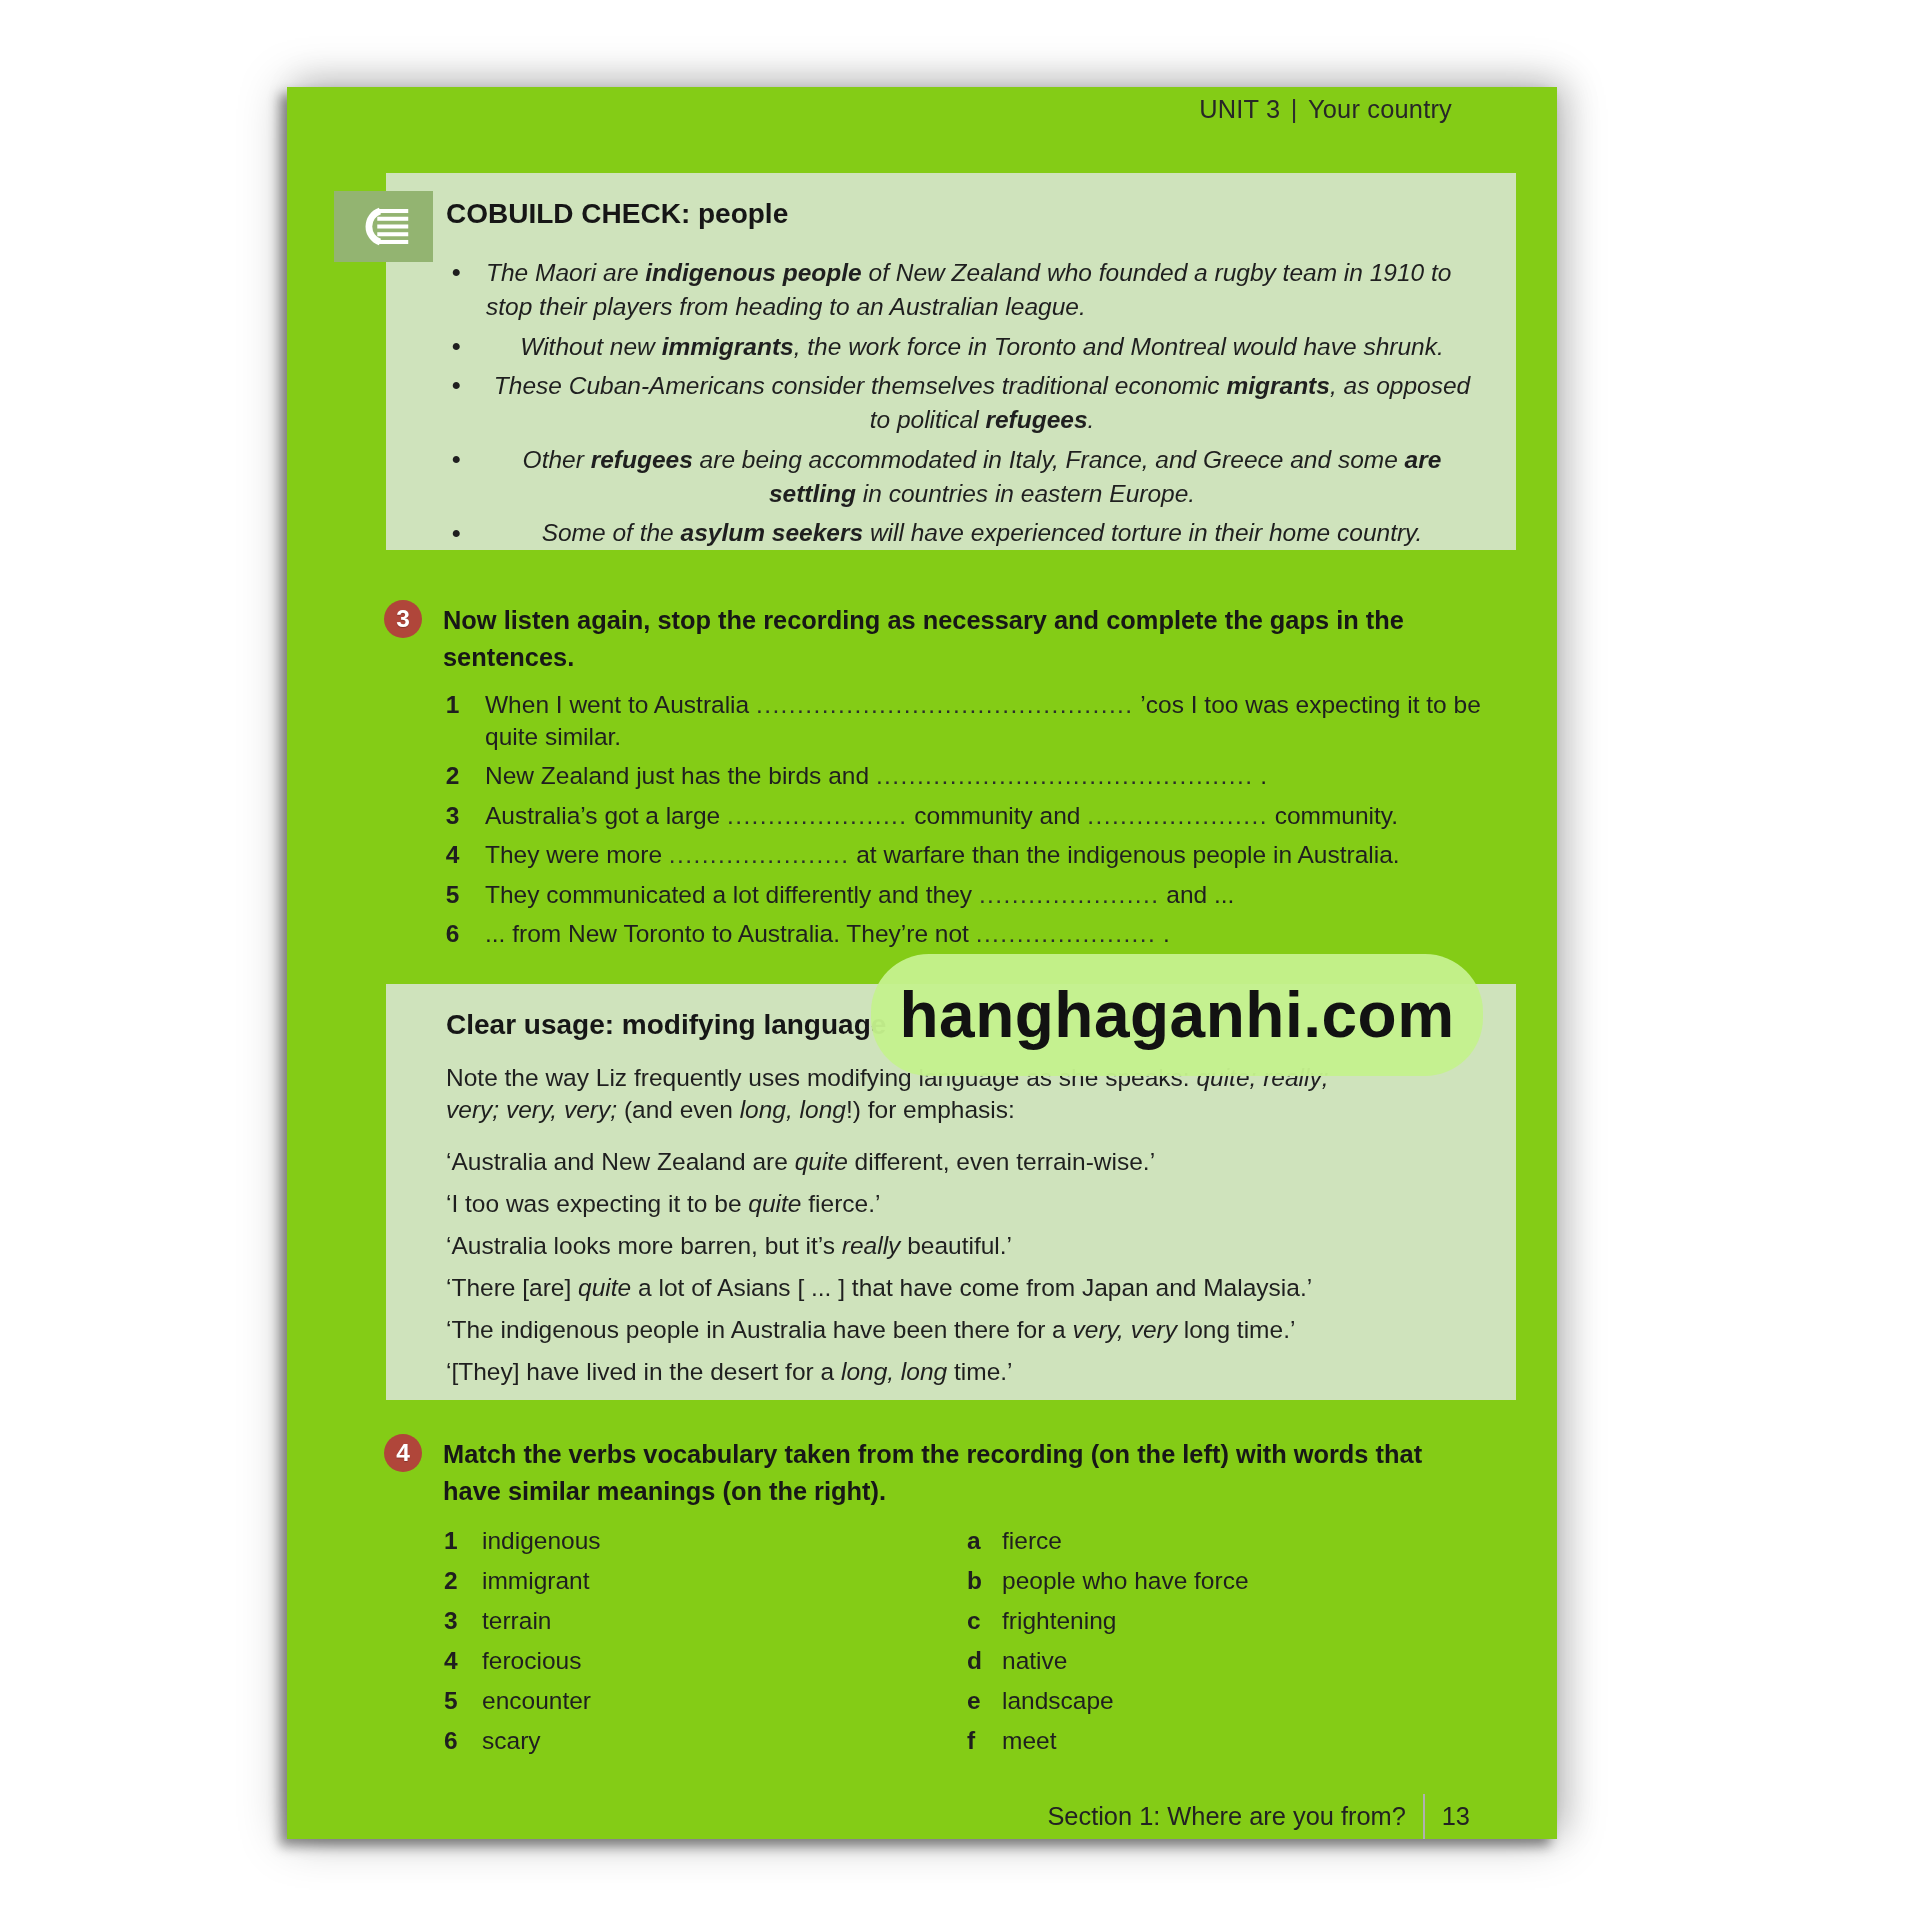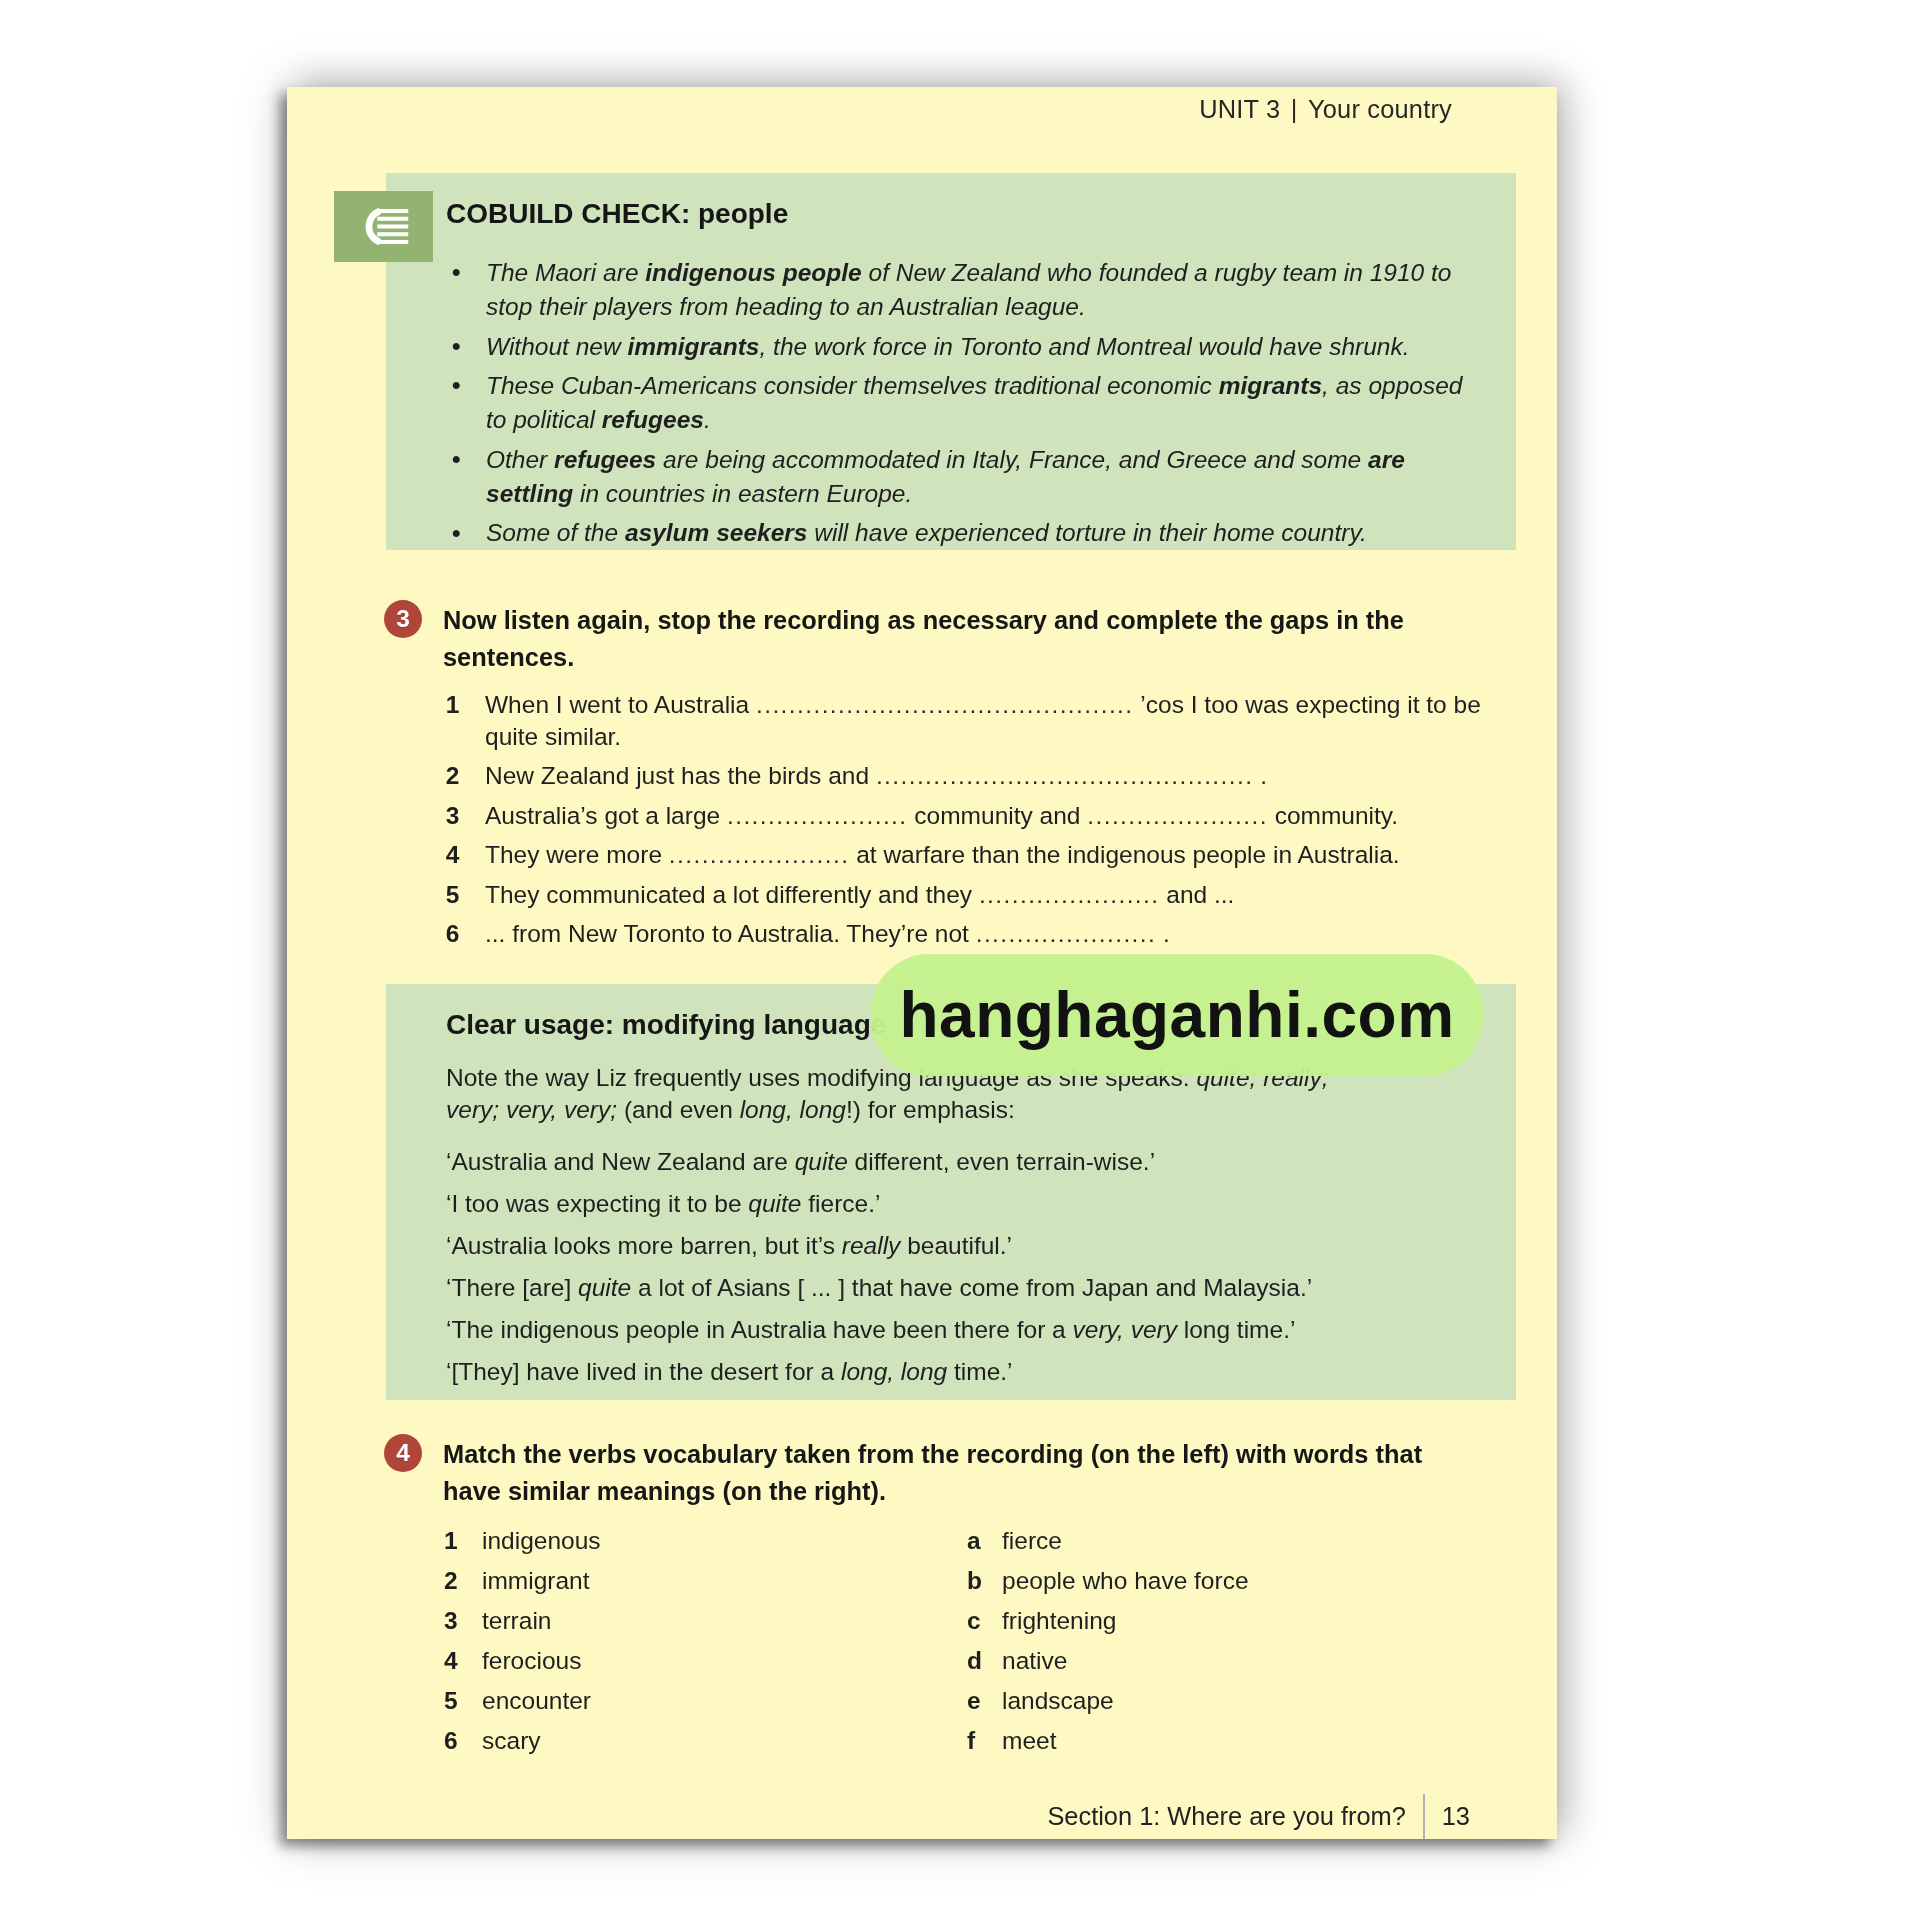--- a/index.html
+++ b/index.html
@@ -4,38 +4,38 @@
 <style>
   html,body{margin:0;padding:0;}
   body{
     width:1928px;height:1928px;position:relative;overflow:hidden;
     background:#ffffff;
     font-family:"Liberation Sans","DejaVu Sans",sans-serif;
     color:#1f1f1f;
   }
   .page{
     position:absolute;left:287px;top:87px;width:1270px;height:1752px;
-    background:#fef9c3;
+    background:#84cc16;
     box-shadow:-6.6px 6.6px 11.3px rgba(0,0,0,.42), 0 0 45px rgba(0,0,0,.26), 11.3px -7.5px 32px rgba(0,0,0,.12);
   }
   
   .hdr{position:absolute;top:7.5px;right:105px;font-size:25.4px;color:#272727;letter-spacing:0.2px;}
   .hdr .sep{margin:0 10.4px;color:#2e2e2e;font-weight:400;}
   
   .greenbox{position:absolute;left:99px;width:1130px;background:#cfe3bc;}
   .box1{top:86px;height:377px;}
   .box2{top:897px;height:416px;}
   .gb-title{margin:22.6px 38px 0 60px;font-size:28px;font-weight:bold;color:#161616;line-height:36px;}
   .cobuild-icon{
     position:absolute;left:-52px;top:18px;width:99px;height:71px;
     background:#93b471;display:flex;align-items:center;justify-content:center;
   }
   .bullets{list-style:none;margin:24.5px 38px 0 60px;padding:0;font-style:italic;}
   .bullets li{position:relative;padding-left:40px;font-size:24.5px;line-height:34px;}
-  .bullets li + li{margin-top:5.6px;}
+  .bullets li + li{margin-top:5.6px;text-align:center;}
   .bullets li::before{content:"\2022";position:absolute;left:5.6px;top:-0.9px;font-size:26px;}
   .usage-intro{margin:19px 38px 0 60px;font-size:24.5px;line-height:32px;}
   .quotes{margin:15px 38px 16px 60px;}
   .quote{font-size:24.5px;line-height:42px;}
   .b{font-weight:bold;}
   .i{font-style:italic;}
   .dots{letter-spacing:1.4px;color:#2c2c2c;}
   
   .exercise{position:absolute;left:97px;width:1186px;display:flex;align-items:flex-start;}
   .ex3{top:513px;}

